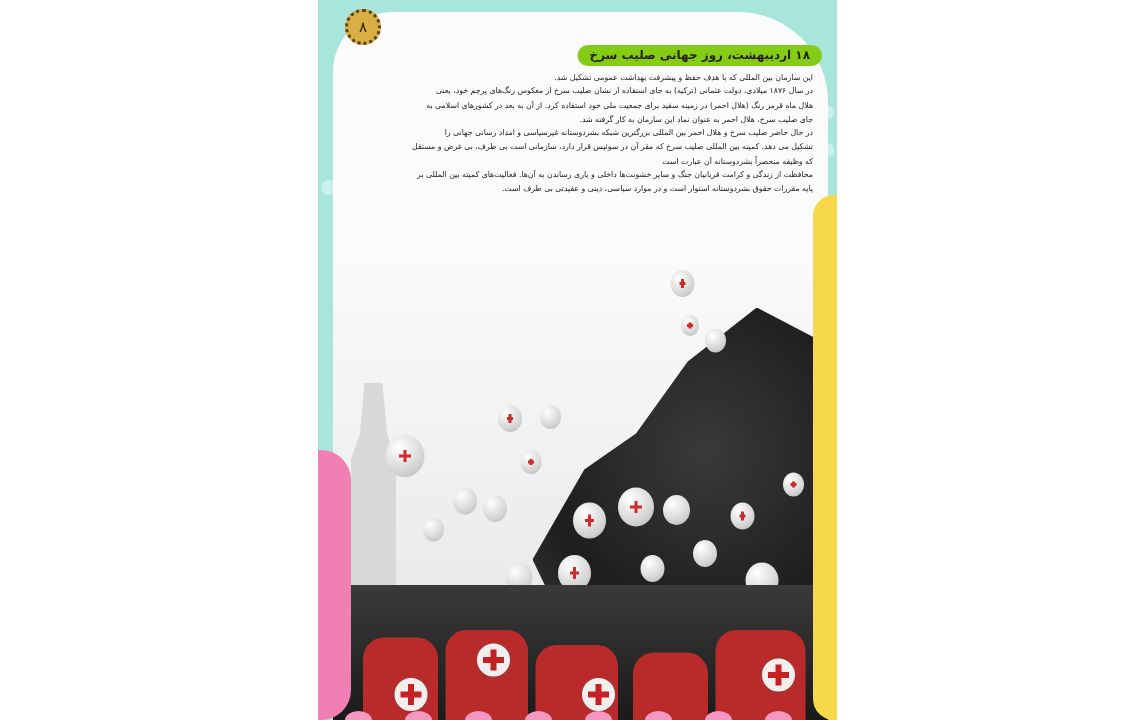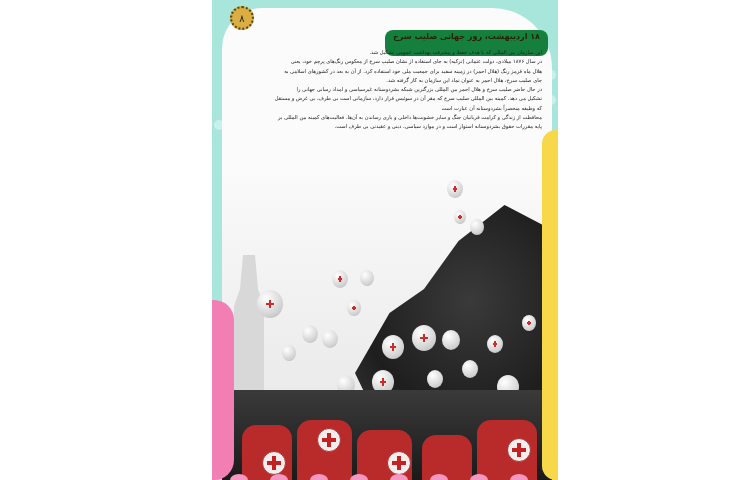--- a/index.html
+++ b/index.html
@@ -13,22 +13,22 @@
     background:#fbfbfb;
     border-radius: 40px 60px 0 0;
   }
   .badge {
     position:absolute; left:18px; top:6px; width:24px; height:24px; border-radius:50%;
     background:#d9ae45; border:2px dotted #5a4312; box-sizing:border-box;
     display:flex; align-items:center; justify-content:center;
     font-size:10px; color:#3a2b08;
   }
   .title-pill {
-    position:absolute; right:10px; top:30px; height:26px; padding:0 8px;
-    background:#15803d; border-radius:8px;
+    position:absolute; right:10px; top:30px; height:14px; padding:0 8px;
+    background:#84cc16; border-radius:8px;
     font-size:8px; line-height:14px; color:#2a2108; direction:rtl; white-space:nowrap;
     font-weight:bold;
   }
   .body-text {
     position:absolute; left:22px; right:16px; top:48px;
     direction:rtl; text-align:right;
     font-size:5.2px; line-height:9.3px; color:#222;
   }
   .body-text p { margin:0; white-space:nowrap; overflow:hidden; }
   .photo {

